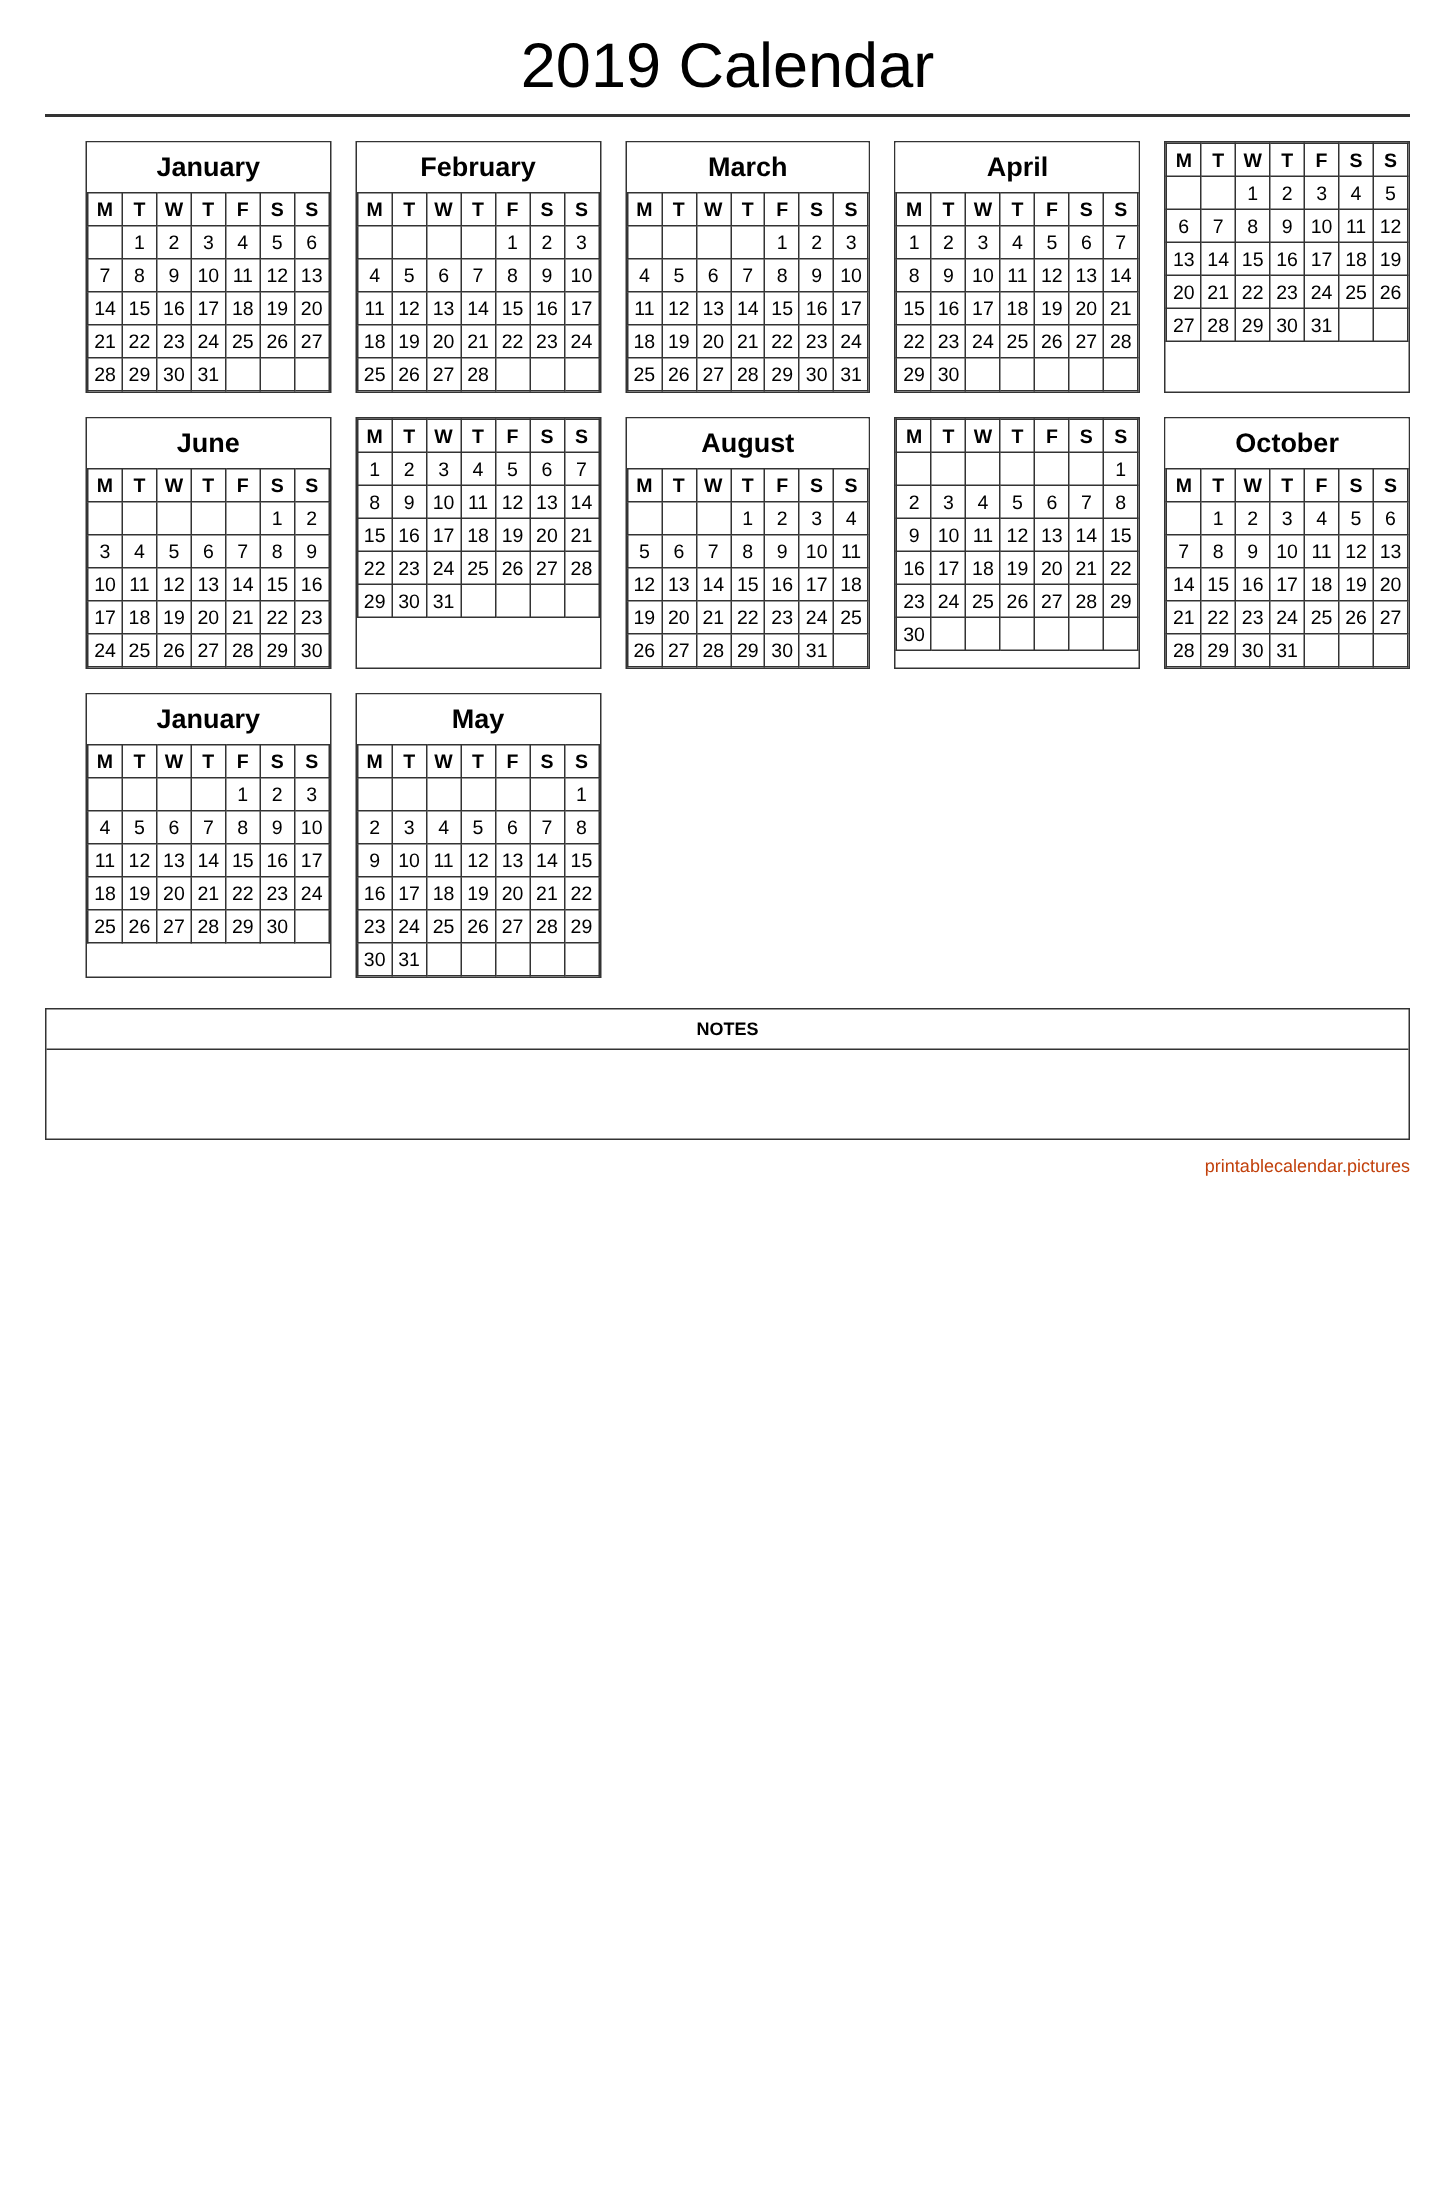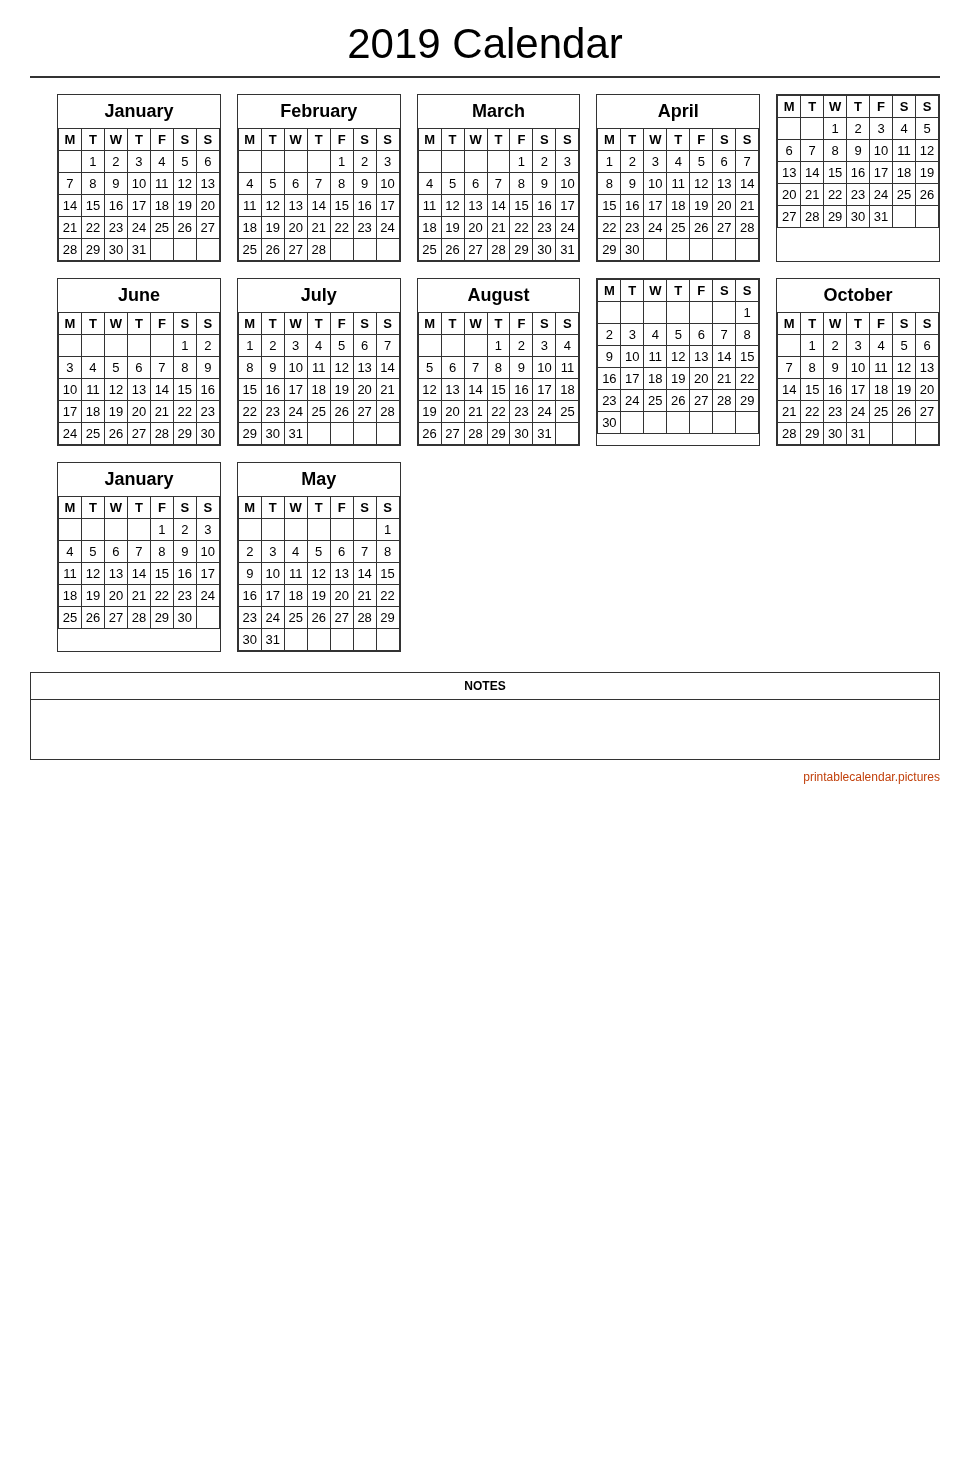--- a/index.html
+++ b/index.html
@@ -452,21 +452,20 @@
             <td>26</td>
             <td>27</td>
             <td>28</td>
             <td>29</td>
             <td>30</td>
           </tr>
         </tbody>
       </table>
     </div>
     <div class="month-container">
-      <div class="month-title">July</div>
       <table class="month-table">
         <thead>
           <tr>
             <th>M</th>
             <th>T</th>
             <th>W</th>
             <th>T</th>
             <th>F</th>
             <th>S</th>
             <th>S</th>

